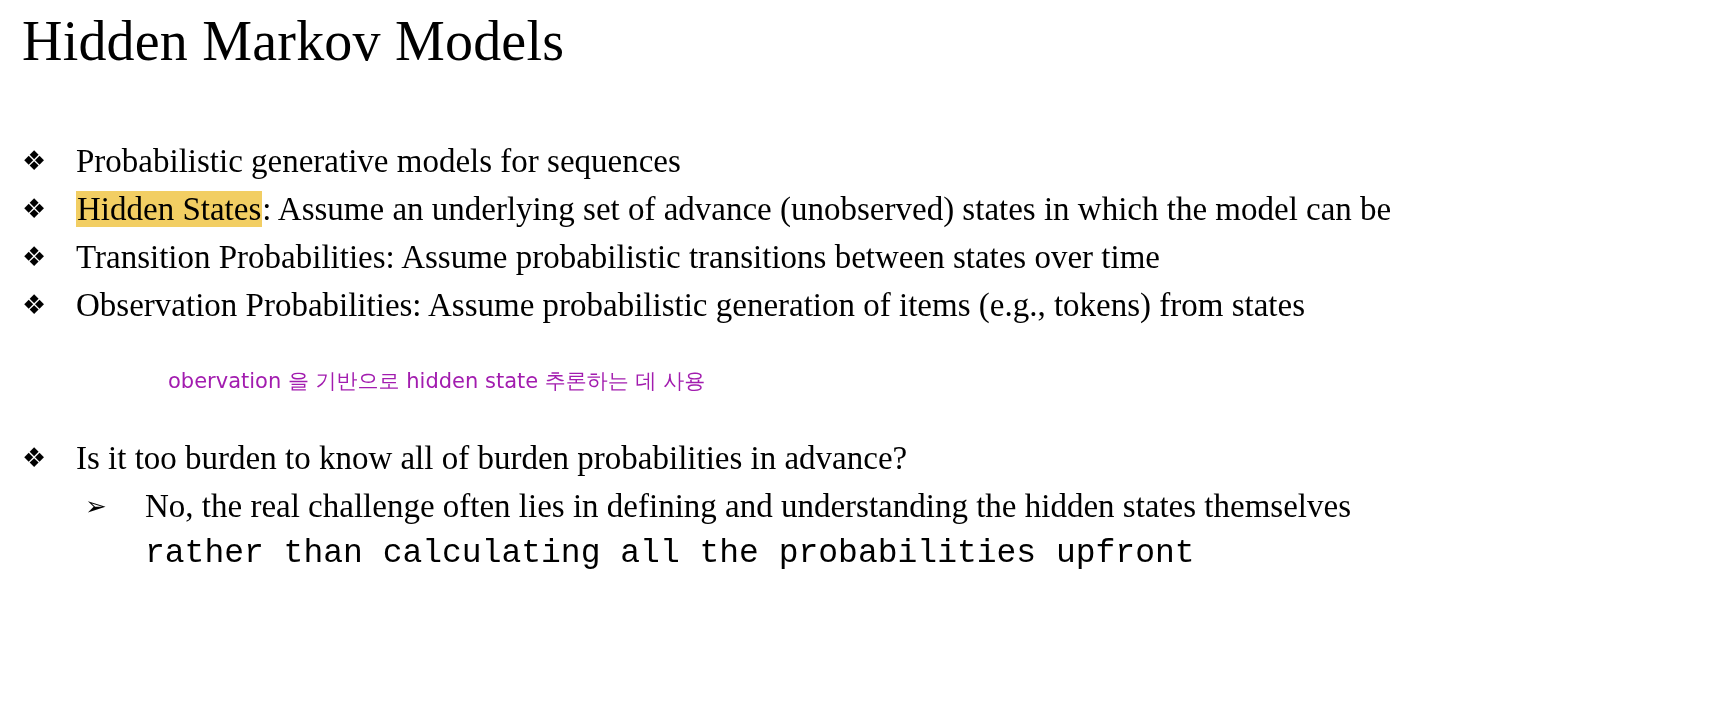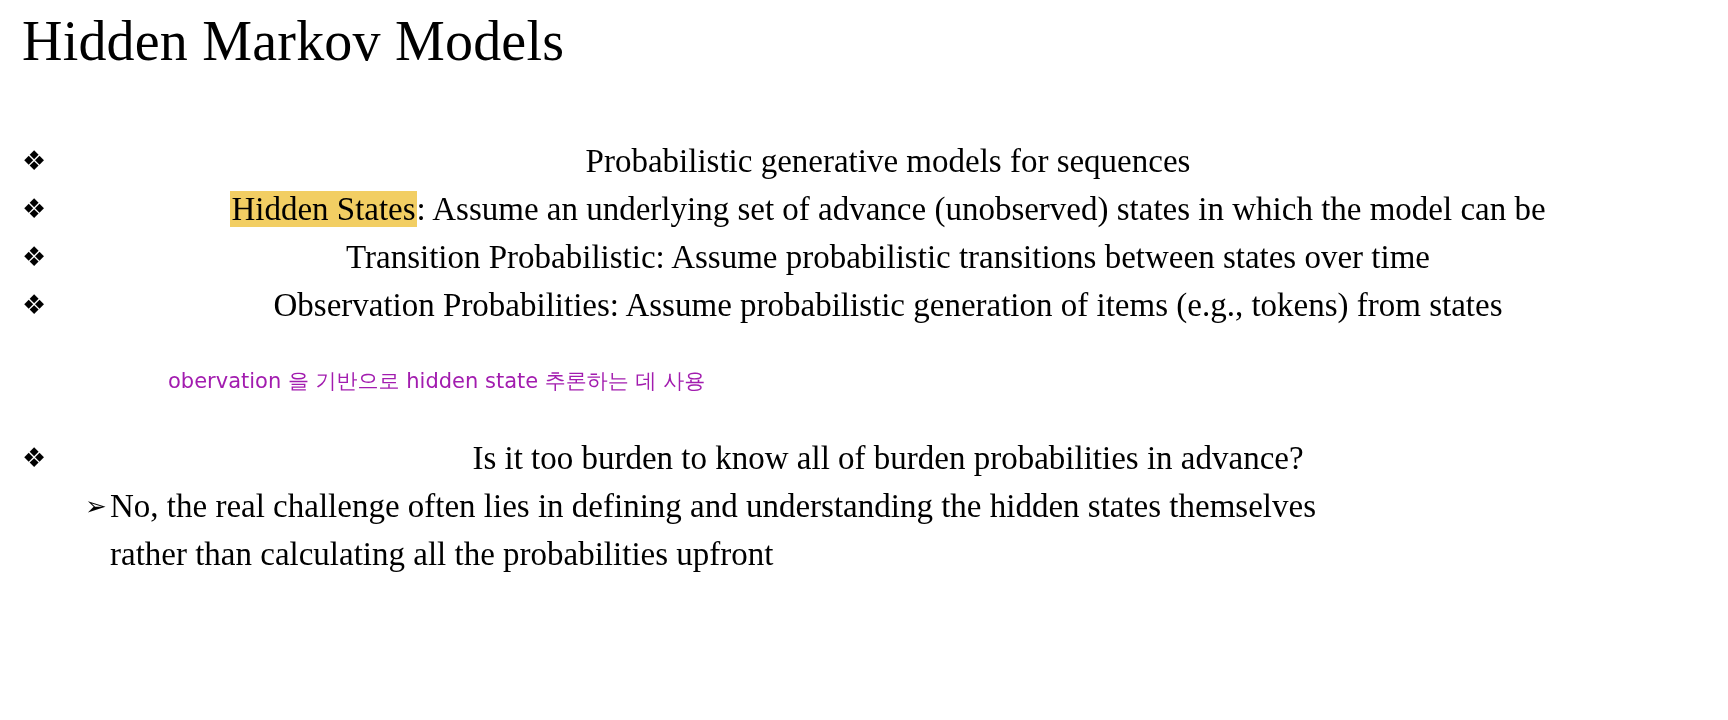--- a/index.html
+++ b/index.html
@@ -60,21 +60,20 @@
     line-height: 48px;
     color: #000000;
   }
   .bullet-text {
     flex: 1 1 auto;
     font-family: "Liberation Serif", "DejaVu Serif", serif;
     font-size: 33px;
     line-height: 48px;
     color: #000000;
     white-space: nowrap;
-    text-align: center;
   }
   .hl {
     background-color: #f2ce63;
     padding: 0 1px;
   }
 
   
   .annotation {
     position: absolute;
     left: 168px;
@@ -107,23 +106,25 @@
     line-height: 48px;
     color: #000000;
   }
   .sub-text {
     flex: 1 1 auto;
     font-family: "Liberation Serif", "DejaVu Serif", serif;
     font-size: 33px;
     line-height: 48px;
     color: #000000;
     max-width: 1300px;
+    margin-left: 35px;
   }
   .sub-text .line2 {
     display: block;
+    font-family: Liberation Mono, monospace;
   }
 </style>
 </head>
 <body>
 
 <div class="slide">
 
   <div class="slide-title">Hidden Markov Models</div>
 
   <div class="body-block">
@@ -133,21 +134,21 @@
       <span class="bullet-text">Probabilistic generative models for sequences</span>
     </div>
 
     <div class="bullet-row">
       <span class="bullet-marker">❖</span>
       <span class="bullet-text"><span class="hl">Hidden States</span><span>: Assume an underlying set of advance (unobserved) states in which the model can be</span></span>
     </div>
 
     <div class="bullet-row">
       <span class="bullet-marker">❖</span>
-      <span class="bullet-text">Transition Probabilistic: Assume probabilistic transitions between states over time</span>
+      <span class="bullet-text">Transition Probabilities: Assume probabilistic transitions between states over time</span>
     </div>
 
     <div class="bullet-row">
       <span class="bullet-marker">❖</span>
       <span class="bullet-text">Observation Probabilities: Assume probabilistic generation of items (e.g., tokens) from states</span>
     </div>
 
   </div>
 
   <div class="annotation">obervation 을 기반으로 hidden state 추론하는 데 사용</div>

